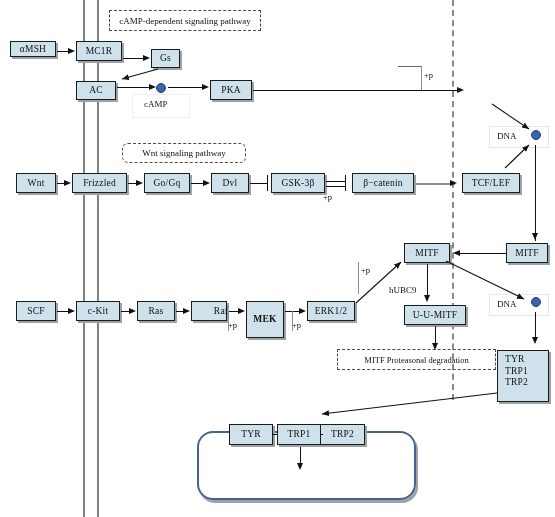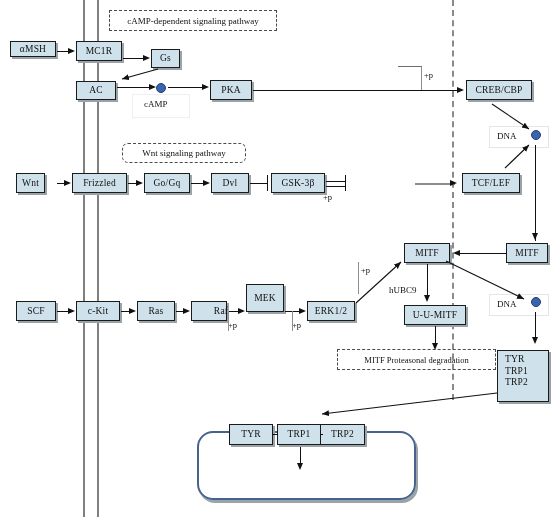--- a/index.html
+++ b/index.html
@@ -94,73 +94,73 @@
 </head>
 <body>
 
 <div id="canvas">
 
   <div class="memline" style="left:83px;top:0;height:517px;"></div>
   <div class="memline" style="left:97px;top:0;height:517px;"></div>
 
   <div class="nucline" style="left:452px;top:0;height:400px;"></div>
 
-  <div class="dashbox" style="left:109px;top:10px;width:168px;height:21px;">cAMP-dependent signaling pathway</div>
+  <div class="dashbox" style="left:109px;top:10px;width:152px;height:21px;">cAMP-dependent signaling pathway</div>
 
   <div class="dashbox" style="left:122px;top:143px;width:124px;height:20px;border-radius:6px;">Wnt signaling pathway</div>
 
 
   <div class="node" style="left:10px;top:41px;width:46px;height:16px;">αMSH</div>
 
   <div class="node" style="left:76px;top:41px;width:46px;height:20px;">MC1R</div>
 
   <div class="node" style="left:151px;top:49px;width:29px;height:19px;">Gs</div>
 
   <div class="node" style="left:76px;top:81px;width:40px;height:19px;">AC</div>
 
   <div class="plate" style="left:132px;top:94px;width:56px;height:22px;border-color:#efefef;"></div>
   <div class="dot" style="left:156px;top:83px;"></div>
   <div class="lbl" style="left:144px;top:99px;">cAMP</div>
 
   <div class="node" style="left:210px;top:80px;width:42px;height:20px;">PKA</div>
 
   <div class="lbl sm" style="left:424px;top:70px;">+p</div>
 
-  <div class="node" style="left:466px;top:80px;width:66px;height:20px;">CREB/CBP</div>
 
   <div class="plate" style="left:489px;top:126px;width:58px;height:20px;border-color:#e6e6e6;"></div>
   <div class="lbl" style="left:497px;top:131px;">DNA</div>
   <div class="dot" style="left:531px;top:130px;"></div>
 
-  <div class="node" style="left:16px;top:173px;width:29px;height:20px;">Wnt</div>
+  <div class="node" style="left:16px;top:173px;width:40px;height:20px;">Wnt</div>
 
   <div class="node" style="left:72px;top:173px;width:55px;height:20px;">Frizzled</div>
 
   <div class="node" style="left:144px;top:173px;width:46px;height:20px;">Go/Gq</div>
 
   <div class="node" style="left:211px;top:173px;width:38px;height:20px;">Dvl</div>
 
   <div class="node" style="left:271px;top:173px;width:54px;height:20px;">GSK-3β</div>
 
   <div class="lbl sm" style="left:323px;top:192px;">+p</div>
 
+  <div class="node" style="left:352px;top:173px;width:62px;height:20px;">β−catenin</div>
 
   <div class="node" style="left:462px;top:173px;width:58px;height:20px;">TCF/LEF</div>
 
   <div class="node" style="left:16px;top:301px;width:40px;height:20px;">SCF</div>
 
   <div class="node" style="left:76px;top:301px;width:44px;height:20px;">c-Kit</div>
 
   <div class="node" style="left:137px;top:301px;width:38px;height:20px;">Ras</div>
 
   <div class="node" style="left:191px;top:301px;width:36px;height:20px;padding-left:24px;">Raf</div>
 
   <div class="lbl sm" style="left:228px;top:320px;">+p</div>
 
-  <div class="node" style="left:246px;top:284px;width:38px;height:28px;">MEK</div>
+  <div class="node" style="left:246px;top:301px;width:38px;height:37px;font-weight:bold;">MEK</div>
 
   <div class="lbl sm" style="left:292px;top:320px;">+p</div>
 
   <div class="node" style="left:307px;top:301px;width:48px;height:20px;">ERK1/2</div>
 
   <div class="lbl sm" style="left:361px;top:265px;">+p</div>
 
   <div class="node" style="left:404px;top:243px;width:46px;height:20px;">MITF</div>
 
   <div class="node" style="left:506px;top:243px;width:42px;height:20px;">MITF</div>

